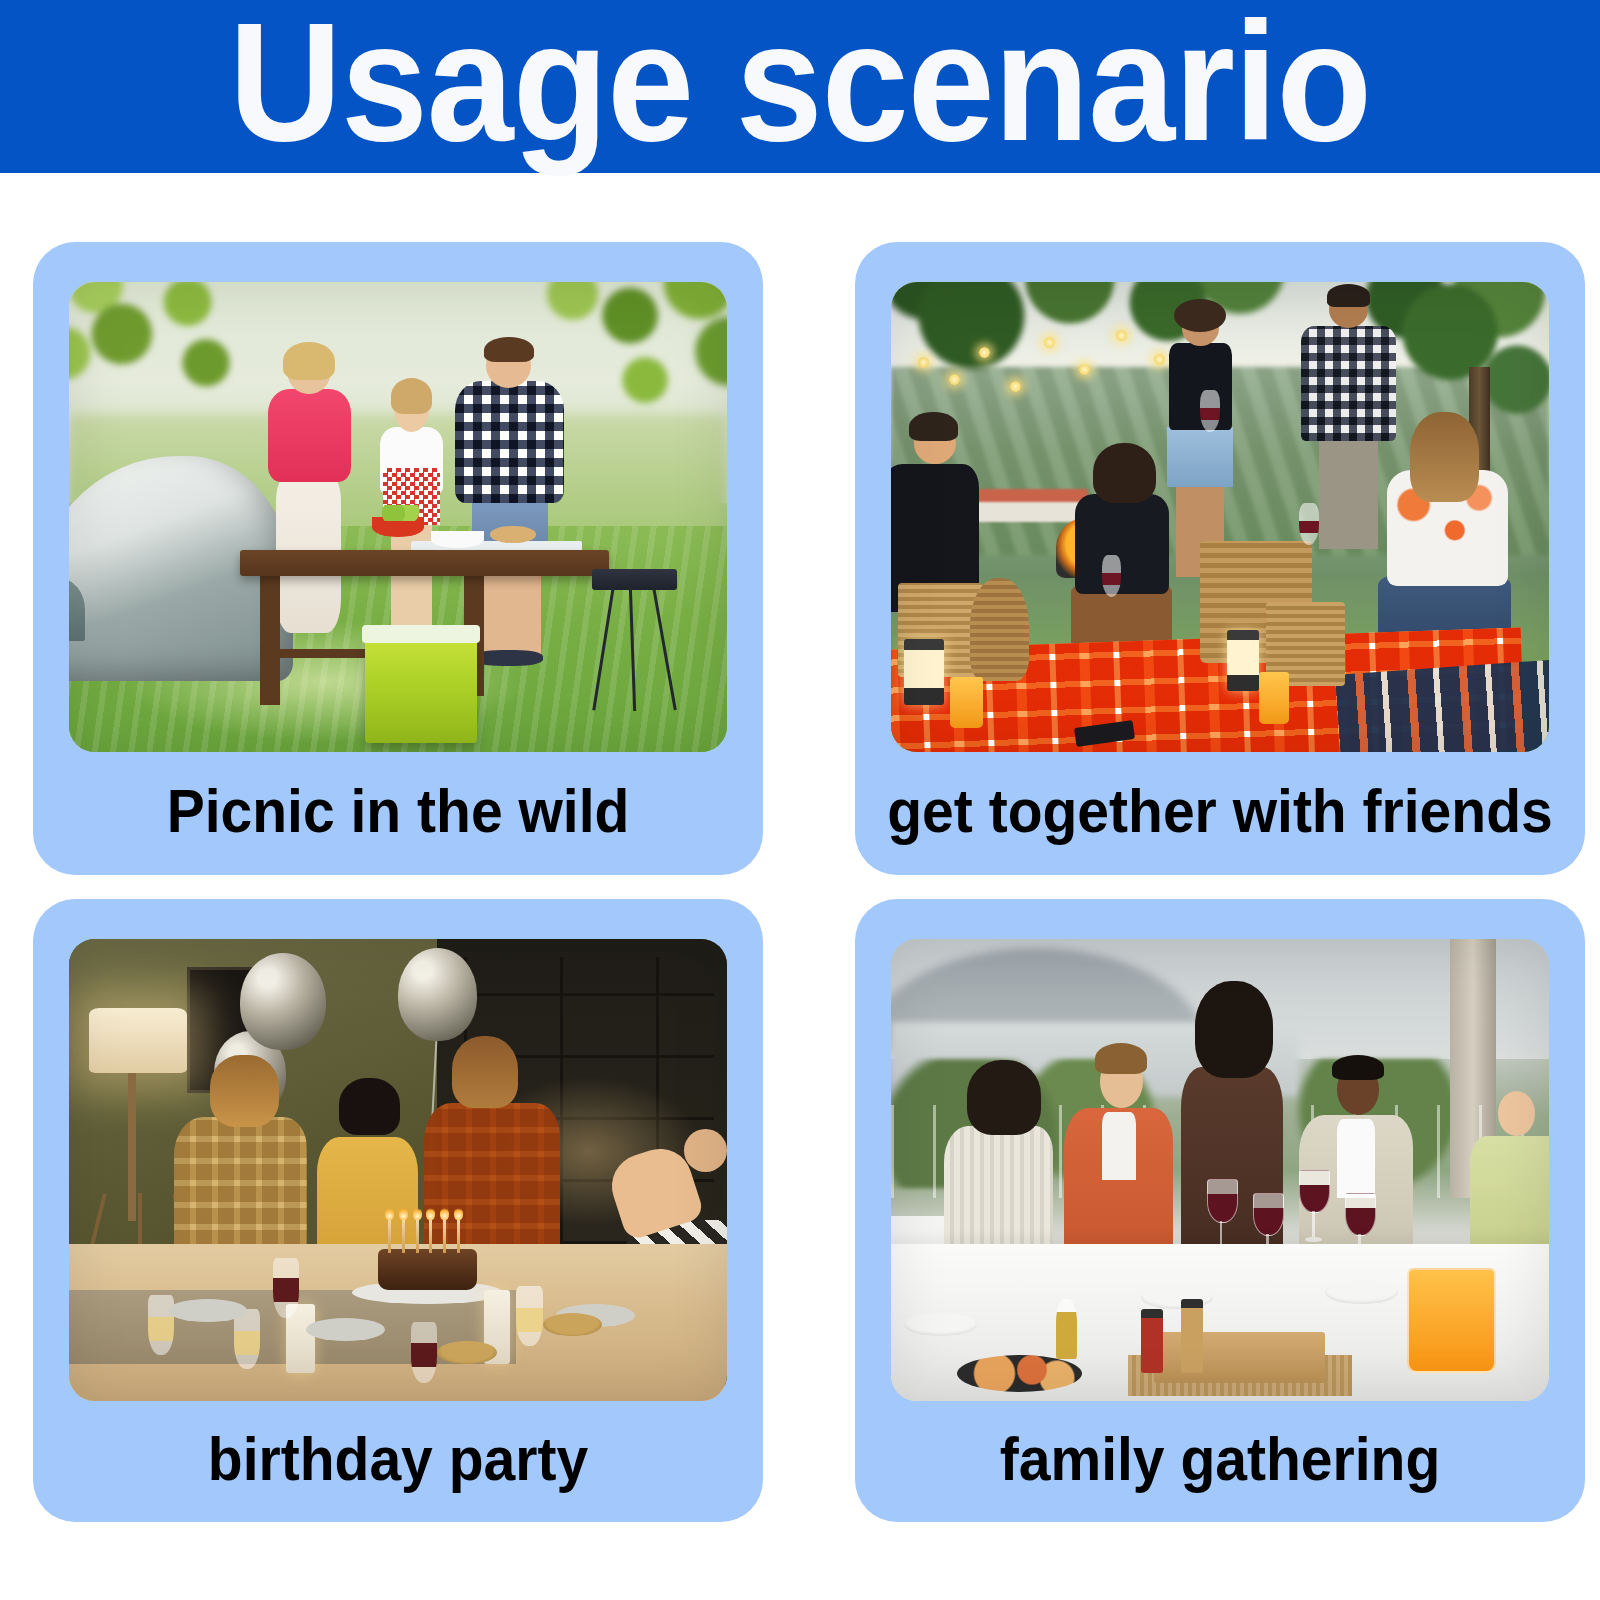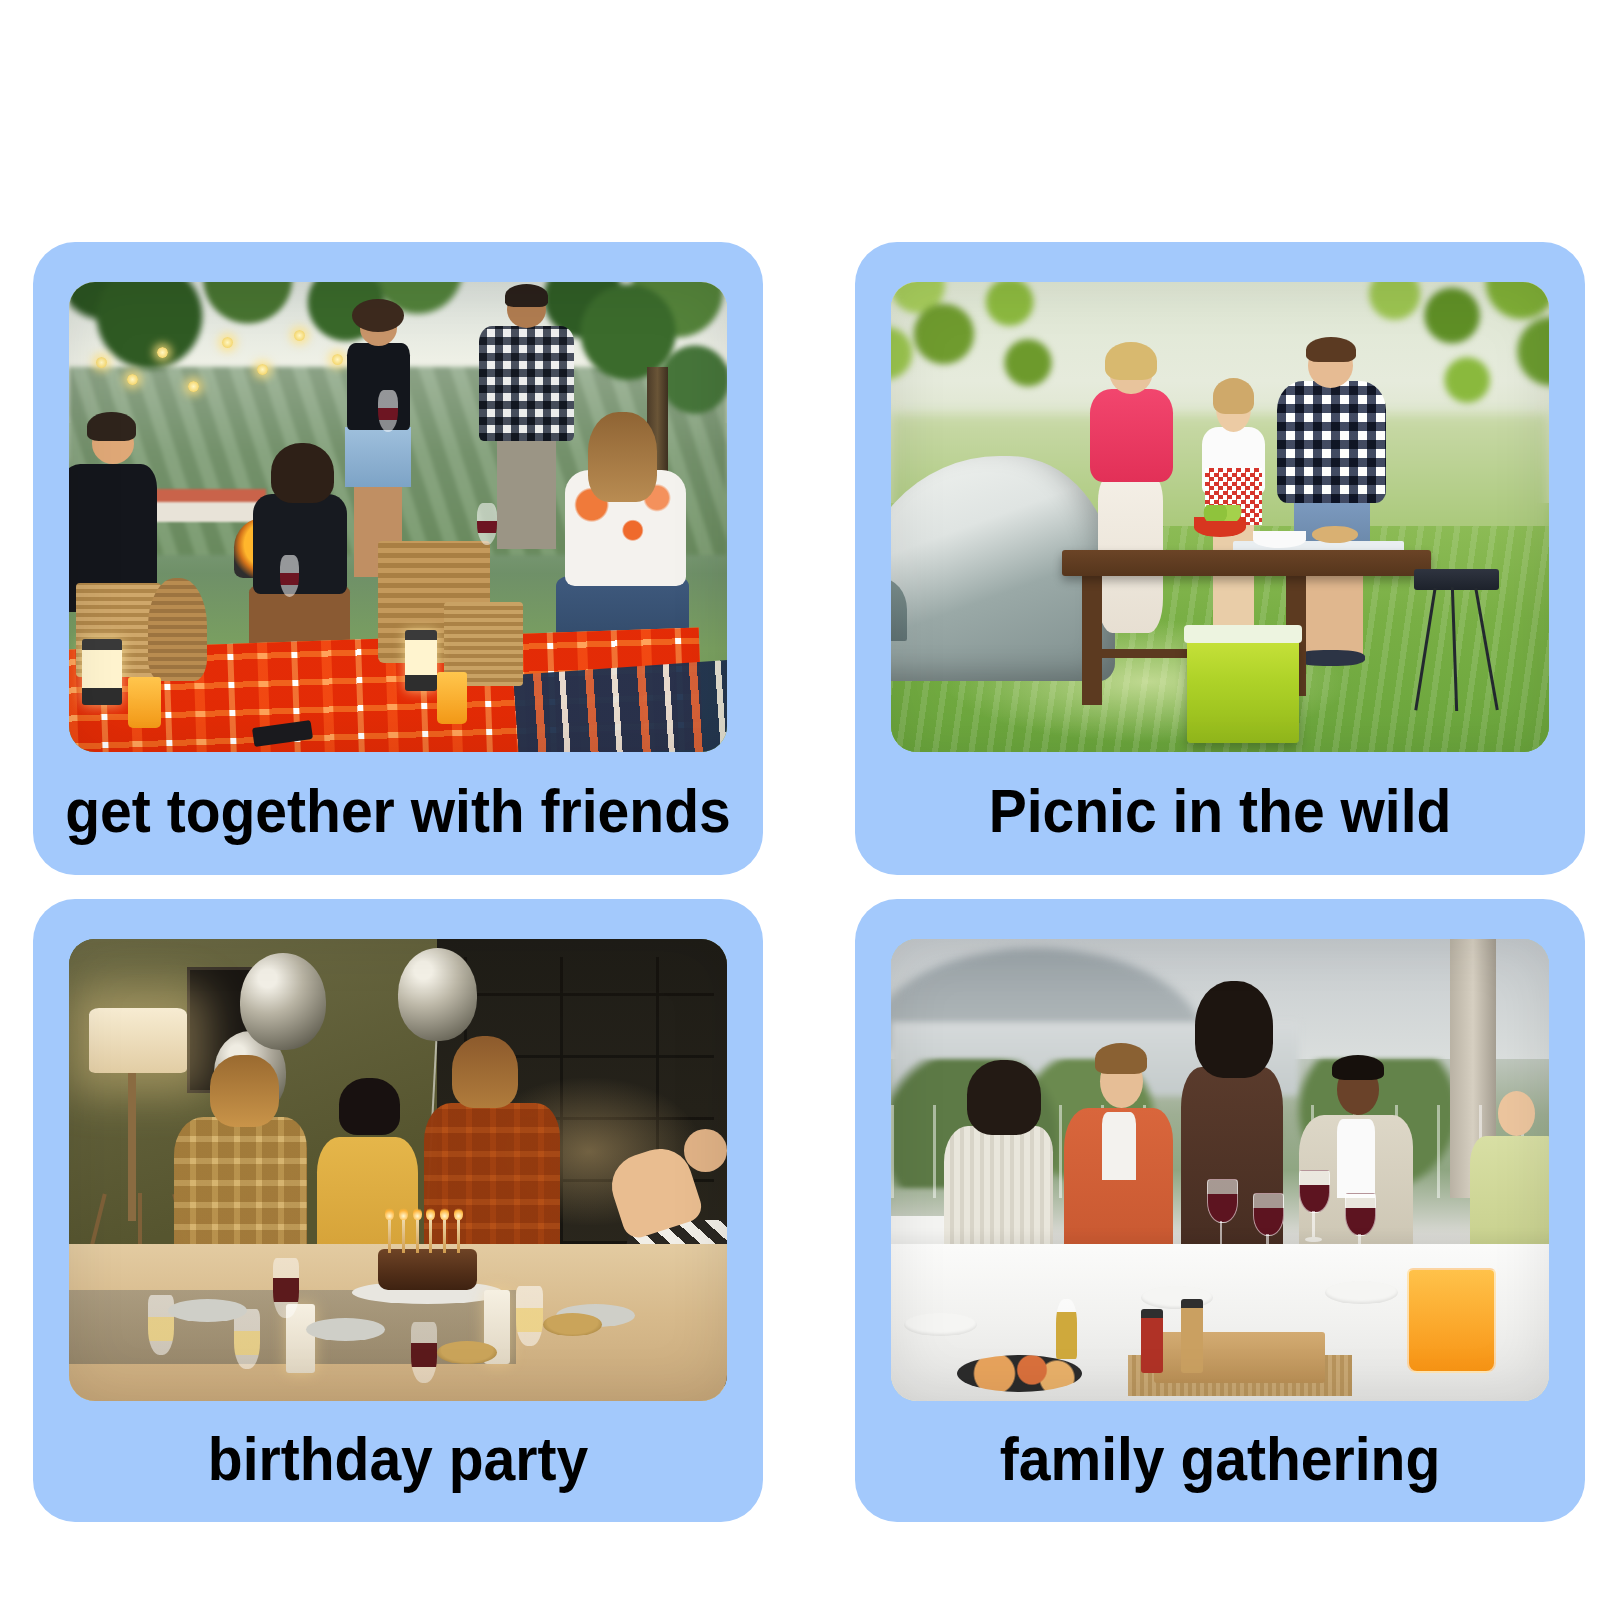--- a/index.html
+++ b/index.html
@@ -535,22 +535,80 @@
 
   .photo-layer { position:absolute; inset:0; }
   .photo-vignette { position:absolute; inset:0; pointer-events:none;
     box-shadow: inset 0 0 60px rgba(0,0,0,.10); }
 </style>
 </head>
 <body>
 
 <div class="page">
 
+  <div class="header-banner">
+    <div class="header-title">Usage scenario</div>
+  </div>
 
   <div class="cards-grid">
+
+    <div class="scenario-card">
+      <div class="card-photo">
+        <div class="photo-layer ph1">
+          <div class="ph1-sky"></div>
+          <div class="ph1-hill"></div>
+          <div class="ph1-grass"></div>
+          <div class="ph1-sunpatch"></div>
+          <div class="ph1-foliage-l"></div>
+          <div class="ph1-foliage-r"></div>
+          <div class="ph1-tent">
+              <div class="ph1-tentdoor"></div>
+            </div>
+          <div class="ph1-woman">
+              <div class="legs"></div>
+              <div class="torso"></div>
+              <div class="head"></div>
+              <div class="hair"></div>
+            </div>
+          <div class="ph1-girl">
+              <div class="legs"></div>
+              <div class="torso"></div>
+              <div class="apron"></div>
+              <div class="head"></div>
+              <div class="hair"></div>
+            </div>
+          <div class="ph1-man">
+              <div class="legs"></div>
+              <div class="shoe"></div>
+              <div class="shorts"></div>
+              <div class="torso"></div>
+              <div class="head"></div>
+              <div class="hair"></div>
+            </div>
+          <div class="ph1-legA"></div>
+            <div class="ph1-legB"></div>
+            <div class="ph1-brace"></div>
+          <div class="ph1-cloth"></div>
+          <div class="ph1-table"></div>
+          <div class="ph1-redbowl"></div>
+            <div class="ph1-salad"></div>
+          <div class="ph1-bowl"></div>
+            <div class="ph1-bread"></div>
+          <div class="ph1-cooler"></div>
+          <div class="ph1-stool">
+            <div class="seat"></div>
+            <div class="lg l1"></div>
+              <div class="lg l2"></div>
+              <div class="lg l3"></div>
+          </div>
+          <div class="photo-vignette"></div>
+        </div>
+      </div>
+      <div class="card-caption">Picnic in the wild</div>
+    </div>
 
     <div class="scenario-card">
       <div class="card-photo">
         <div class="photo-layer ph2">
           <div class="ph2-sky"></div>
           <div class="ph2-hills"></div>
           <div class="ph2-villa"></div>
           <div class="ph2-tree-r"></div>
           <div class="ph2-trunk"></div>
           <div class="ph2-canopy"></div>
@@ -606,75 +664,20 @@
           <div class="ph2-juice"></div>
           <div class="ph2-juice2"></div>
           <div class="ph2-glass" style="left:47%; top:23%"></div>
           <div class="ph2-glass" style="left:32%; top:58%"></div>
           <div class="ph2-glass" style="left:62%; top:47%"></div>
           <div class="ph2-phone"></div>
           <div class="photo-vignette"></div>
         </div>
       </div>
       <div class="card-caption">get together with friends</div>
-    </div>
-
-    <div class="scenario-card">
-      <div class="card-photo">
-        <div class="photo-layer ph1">
-          <div class="ph1-sky"></div>
-          <div class="ph1-hill"></div>
-          <div class="ph1-grass"></div>
-          <div class="ph1-sunpatch"></div>
-          <div class="ph1-foliage-l"></div>
-          <div class="ph1-foliage-r"></div>
-          <div class="ph1-tent">
-              <div class="ph1-tentdoor"></div>
-            </div>
-          <div class="ph1-woman">
-              <div class="legs"></div>
-              <div class="torso"></div>
-              <div class="head"></div>
-              <div class="hair"></div>
-            </div>
-          <div class="ph1-girl">
-              <div class="legs"></div>
-              <div class="torso"></div>
-              <div class="apron"></div>
-              <div class="head"></div>
-              <div class="hair"></div>
-            </div>
-          <div class="ph1-man">
-              <div class="legs"></div>
-              <div class="shoe"></div>
-              <div class="shorts"></div>
-              <div class="torso"></div>
-              <div class="head"></div>
-              <div class="hair"></div>
-            </div>
-          <div class="ph1-legA"></div>
-            <div class="ph1-legB"></div>
-            <div class="ph1-brace"></div>
-          <div class="ph1-cloth"></div>
-          <div class="ph1-table"></div>
-          <div class="ph1-redbowl"></div>
-            <div class="ph1-salad"></div>
-          <div class="ph1-bowl"></div>
-            <div class="ph1-bread"></div>
-          <div class="ph1-cooler"></div>
-          <div class="ph1-stool">
-            <div class="seat"></div>
-            <div class="lg l1"></div>
-              <div class="lg l2"></div>
-              <div class="lg l3"></div>
-          </div>
-          <div class="photo-vignette"></div>
-        </div>
-      </div>
-      <div class="card-caption">Picnic in the wild</div>
     </div>
 
     <div class="scenario-card">
       <div class="card-photo r2">
         <div class="photo-layer ph4">
           <div class="ph4-wall"></div>
           <div class="ph4-wall-r"></div>
           <div class="ph4-shelf"></div>
           <div class="ph4-shelfglow"></div>
           <div class="ph4-frame"></div>

